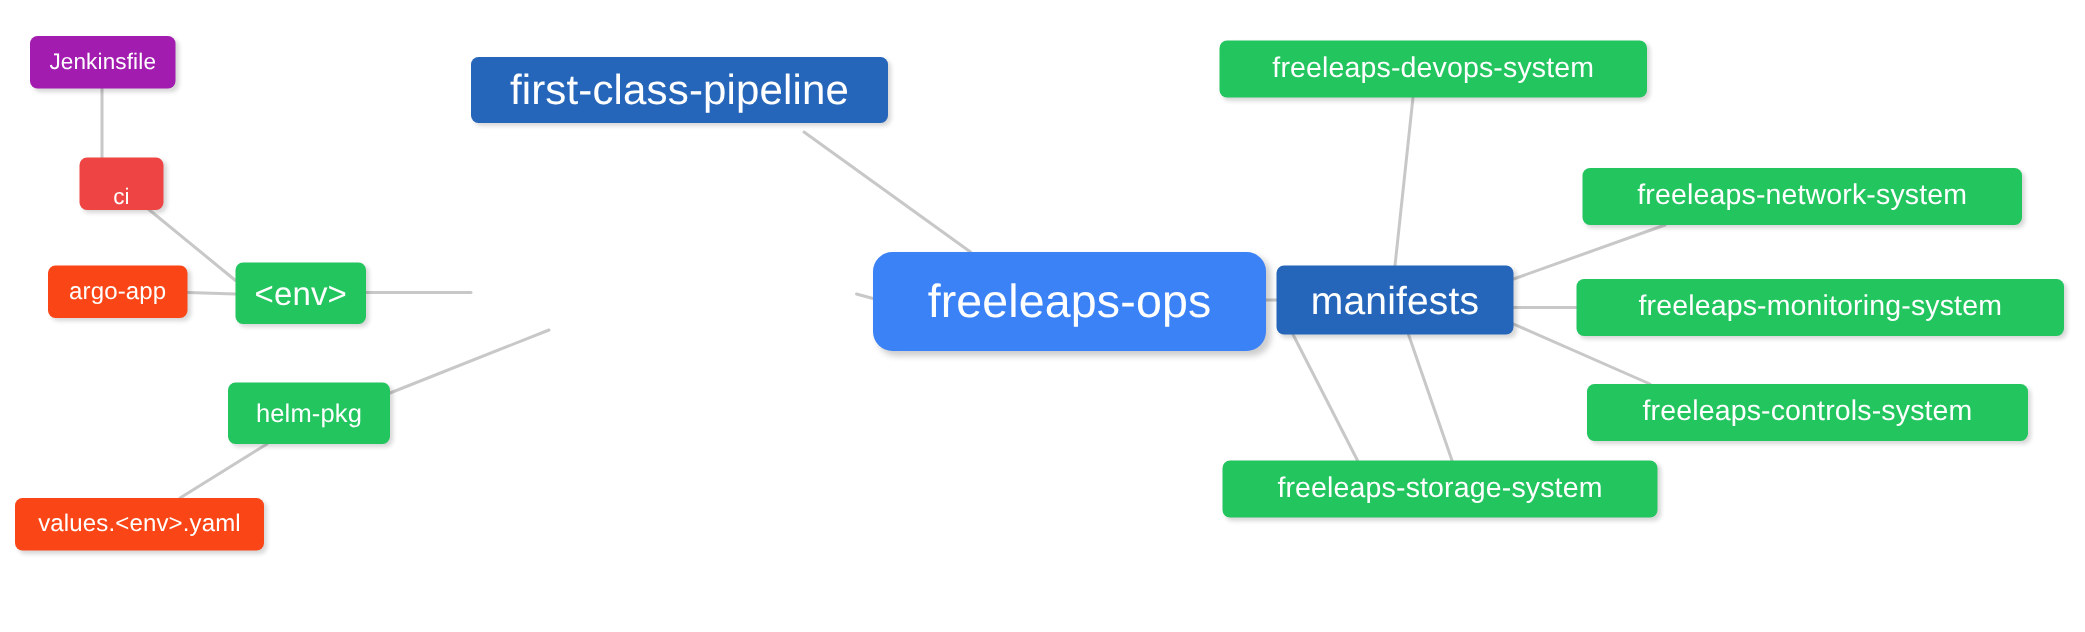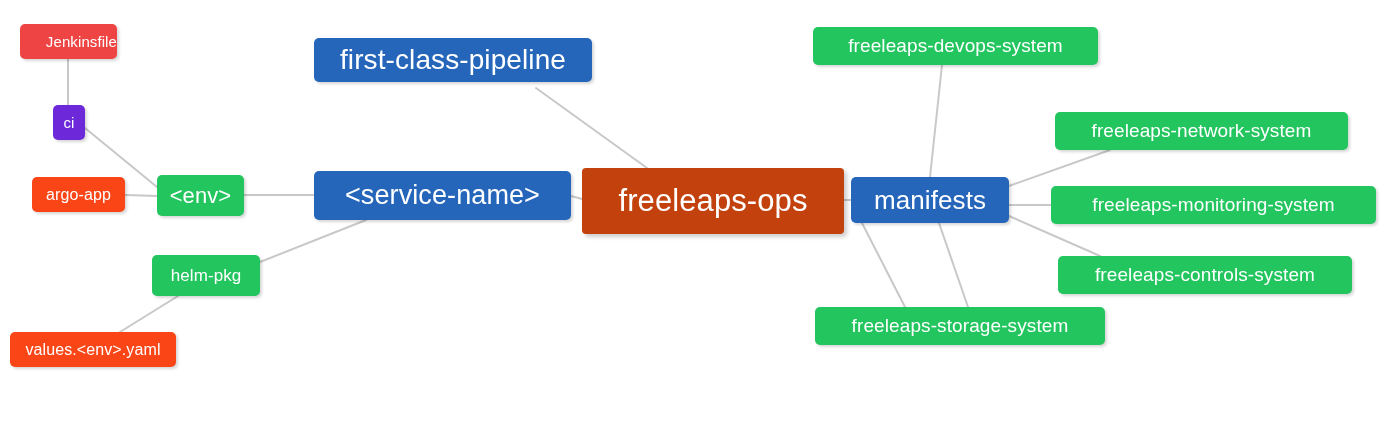--- a/index.html
+++ b/index.html
@@ -59,45 +59,42 @@
       <line x1="571" y1="196" x2="582" y2="199" stroke="#c8c8c8" stroke-width="2" stroke-linecap="round"></line>
       <line x1="536" y1="88" x2="647" y2="168" stroke="#c8c8c8" stroke-width="2" stroke-linecap="round"></line>
       <line x1="844" y1="200" x2="851" y2="200" stroke="#c8c8c8" stroke-width="2" stroke-linecap="round"></line>
       <line x1="930" y1="177" x2="942" y2="65" stroke="#c8c8c8" stroke-width="2" stroke-linecap="round"></line>
       <line x1="1009" y1="186" x2="1110" y2="150" stroke="#c8c8c8" stroke-width="2" stroke-linecap="round"></line>
       <line x1="1009" y1="205" x2="1051" y2="205" stroke="#c8c8c8" stroke-width="2" stroke-linecap="round"></line>
       <line x1="1009" y1="216" x2="1100" y2="256" stroke="#c8c8c8" stroke-width="2" stroke-linecap="round"></line>
       <line x1="939" y1="223" x2="968" y2="307" stroke="#c8c8c8" stroke-width="2" stroke-linecap="round"></line>
       <line x1="862" y1="223" x2="905" y2="307" stroke="#c8c8c8" stroke-width="2" stroke-linecap="round"></line>
     </svg>
-<div class="node" style="left: 20px; top: 24px; width: 97px; height: 35px; background: #ef4444; font-size: 15px; color: rgb(255, 255, 255); justify-content: flex-end;">
+<div class="node" style="left: 20px; top: 24px; width: 97px; height: 35px; background: #a21caf; font-size: 15px; color: rgb(255, 255, 255);">
       <span>Jenkinsfile</span>
     </div>
-    <div class="node" style="left: 53px; top: 105px; width: 32px; height: 35px; background: #6d28d9; font-size: 15px; color: rgb(255, 255, 255);">
+    <div class="node" style="left: 53px; top: 105px; width: 56px; height: 35px; background: #ef4444; font-size: 15px; color: rgb(255, 255, 255); align-items: flex-end;">
       <span>ci</span>
     </div>
     <div class="node" style="left: 32px; top: 177px; width: 93px; height: 35px; background: rgb(250, 70, 22); font-size: 16px; color: rgb(255, 255, 255);">
       <span>argo-app</span>
     </div>
     <div class="node" style="left: 157px; top: 175px; width: 87px; height: 41px; background: rgb(34, 197, 94); font-size: 22px; color: rgb(255, 255, 255);">
       <span>&lt;env&gt;</span>
     </div>
     <div class="node" style="left: 152px; top: 255px; width: 108px; height: 41px; background: rgb(34, 197, 94); font-size: 17px; color: rgb(255, 255, 255);">
       <span>helm-pkg</span>
     </div>
     <div class="node" style="left: 10px; top: 332px; width: 166px; height: 35px; background: rgb(250, 70, 22); font-size: 16px; color: rgb(255, 255, 255);">
       <span>values.&lt;env&gt;.yaml</span>
     </div>
     <div class="node" style="left: 314px; top: 38px; width: 278px; height: 44px; background: rgb(37, 102, 186); font-size: 28px; color: rgb(255, 255, 255);">
       <span>first-class-pipeline</span>
     </div>
-    <div class="node" style="left: 314px; top: 171px; width: 257px; height: 49px; background: rgb(37, 102, 186); font-size: 27px; color: rgb(255, 255, 255);">
-      <span>&lt;service-name&gt;</span>
-    </div>
-    <div class="node root" style="left: 582px; top: 168px; width: 262px; height: 66px; background: #c2410c; font-size: 31px; color: rgb(255, 255, 255);">
+    <div class="node root" style="left: 582px; top: 168px; width: 262px; height: 66px; background: #3b82f6; font-size: 31px; color: rgb(255, 255, 255); border-radius: 13px;">
       <span>freeleaps-ops</span>
     </div>
     <div class="node" style="left: 851px; top: 177px; width: 158px; height: 46px; background: rgb(37, 102, 186); font-size: 26px; color: rgb(255, 255, 255);">
       <span>manifests</span>
     </div>
     <div class="node" style="left: 800px; top: 27px; width: 285px; height: 38px; background: rgb(34, 197, 94); font-size: 19px; color: rgb(255, 255, 255); margin-left: 13px;">
       <span>freeleaps-devops-system</span>
     </div>
     <div class="node" style="left: 1055px; top: 112px; width: 293px; height: 38px; background: rgb(34, 197, 94); font-size: 19px; color: rgb(255, 255, 255);">
       <span>freeleaps-network-system</span>

